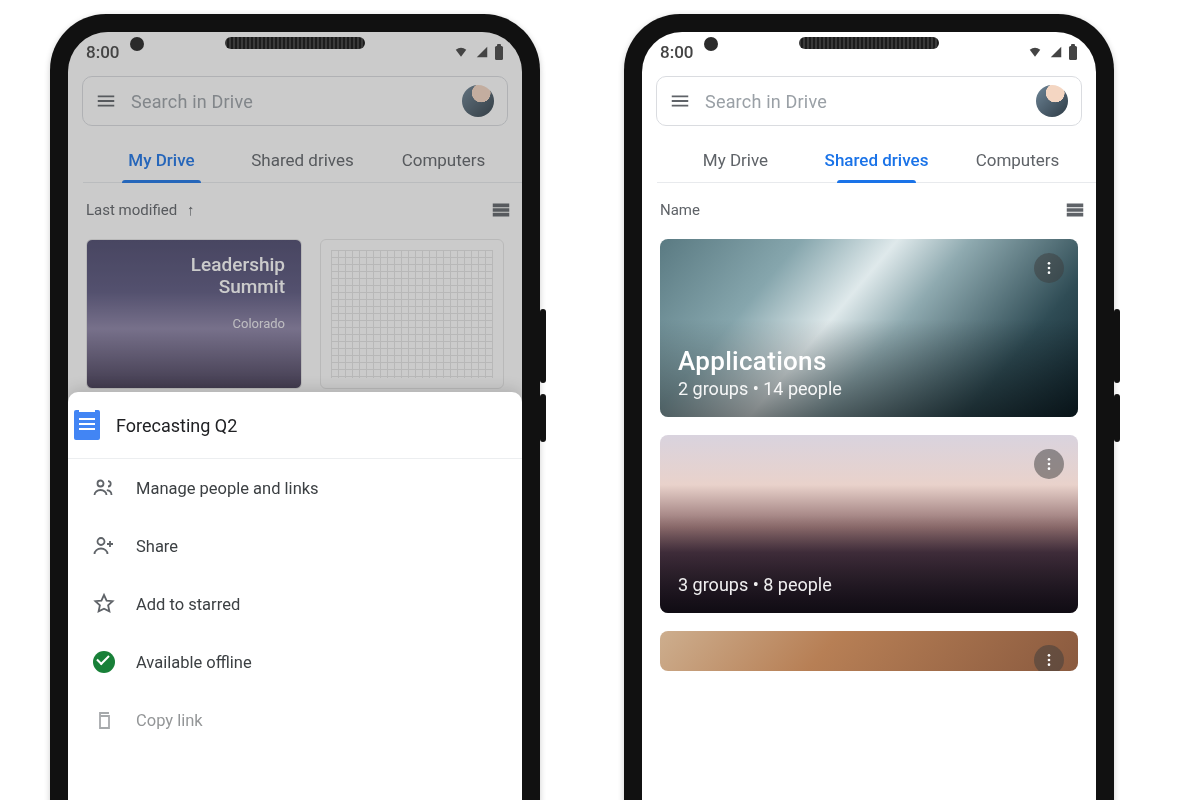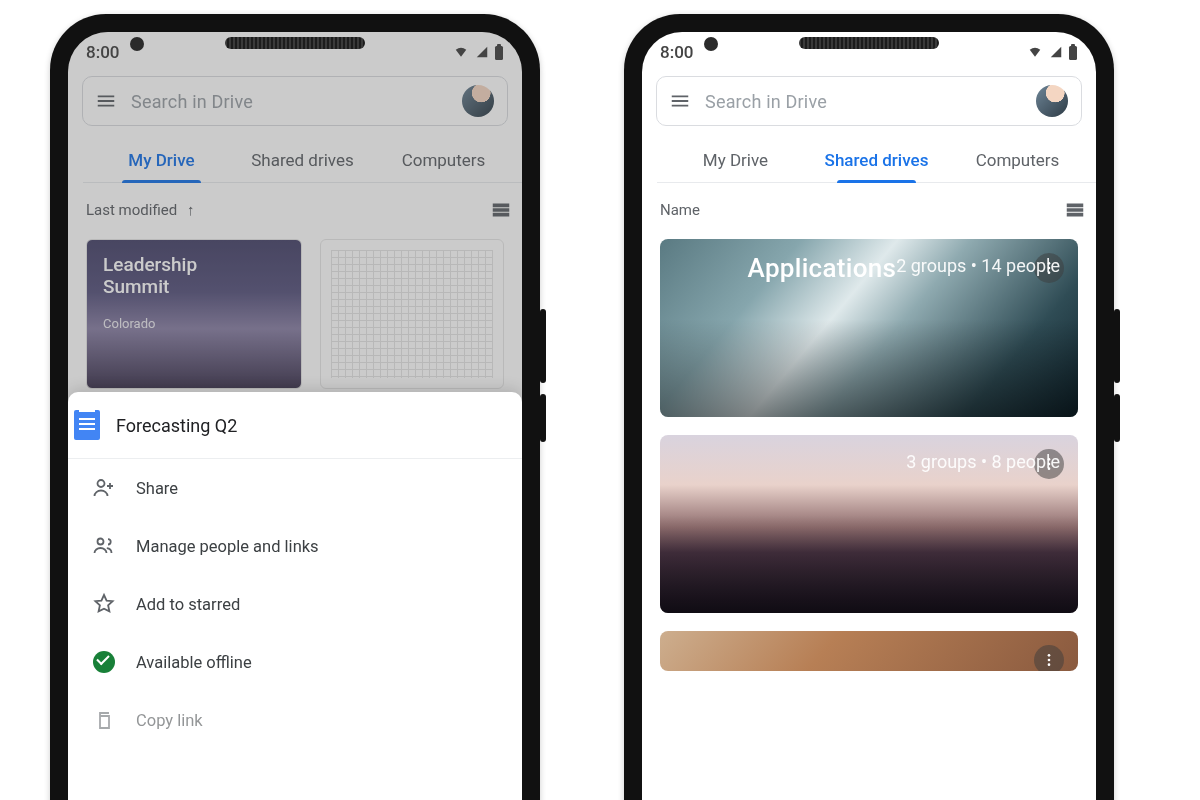--- a/index.html
+++ b/index.html
@@ -158,20 +158,21 @@
     border-radius: 6px;
     position: relative;
     overflow: hidden;
     background: #fafafa;
     border: 1px solid #e6e6e6;
   }
   .file-card.slides {
     background: linear-gradient(#4a476d, #5a567f 35%, #8b82a6 60%, #413853 100%);
     color: #fff;
     padding: 14px 16px;
+    text-align: right;
   }
   .file-card.slides .t1 { font-size: 19px; font-weight: 500; line-height: 1.15; }
   .file-card.slides .t2 { font-size: 13px; margin-top: 18px; opacity: .85; }
   .file-card.sheet {
     background:
       linear-gradient(#fff,#fff) padding-box,
       #fff;
   }
   .file-card.sheet .sheetlines {
     position: absolute; inset: 10px;
@@ -260,20 +261,21 @@
     flex-direction: column;
     gap: 18px;
   }
   .drive-card {
     position: relative;
     height: 178px;
     border-radius: 8px;
     overflow: hidden;
     color: #fff;
     display: flex;
+    flex-direction: column;
     justify-content: flex-end;
     padding: 14px 18px 18px;
     cursor: pointer;
   }
   .drive-card .bg { position: absolute; inset: 0; }
   .drive-card.water .bg {
     background: linear-gradient(130deg, #5a7a82 0%, #86a6ad 25%, #dfe9eb 42%, #8faab0 55%, #2f4c55 80%, #0f232c 100%);
   }
   .drive-card.mountain .bg {
     background: linear-gradient(180deg, #d9d3de 0%, #e9d2cb 28%, #8f6d6e 52%, #4b3545 66%, #1c1523 100%);
@@ -377,33 +379,33 @@
       <div class="bottom-sheet">
         <div class="sheet-header">
           <span class="doc-icon"></span>
           <span class="title">Forecasting Q2</span>
         </div>
         <div class="sheet-divider"></div>
 
         <div class="sheet-item">
           <span class="icon">
             <svg width="24" height="24" viewBox="0 0 24 24">
-                <path fill="none" stroke="#5f6368" stroke-width="1.8" d="M9 11a3.5 3.5 0 1 0 0-7 3.5 3.5 0 0 0 0 7zM2.5 20c0-3 3-5.5 6.5-5.5S15.5 17 15.5 20M18 7v6m3-3h-6"></path>
+                <path fill="none" stroke="#5f6368" stroke-width="1.8" d="M8.5 10.5a3 3 0 1 0 0-6 3 3 0 0 0 0 6zM2.5 19c0-2.7 2.7-5 6-5s6 2.3 6 5M16 10.5a2.7 2.7 0 1 0 0-5.4M14.8 14.2c2.6.3 4.7 2.1 4.7 4.8"></path>
               </svg>
           </span>
-          <span>Share</span>
+          <span>Manage people and links</span>
         </div>
 
         <div class="sheet-item">
           <span class="icon">
             <svg width="24" height="24" viewBox="0 0 24 24">
-                <path fill="none" stroke="#5f6368" stroke-width="1.8" d="M8.5 10.5a3 3 0 1 0 0-6 3 3 0 0 0 0 6zM2.5 19c0-2.7 2.7-5 6-5s6 2.3 6 5M16 10.5a2.7 2.7 0 1 0 0-5.4M14.8 14.2c2.6.3 4.7 2.1 4.7 4.8"></path>
+                <path fill="none" stroke="#5f6368" stroke-width="1.8" d="M9 11a3.5 3.5 0 1 0 0-7 3.5 3.5 0 0 0 0 7zM2.5 20c0-3 3-5.5 6.5-5.5S15.5 17 15.5 20M18 7v6m3-3h-6"></path>
               </svg>
           </span>
-          <span>Manage people and links</span>
+          <span>Share</span>
         </div>
 
         <div class="sheet-item">
           <span class="icon">
             <svg width="24" height="24" viewBox="0 0 24 24">
                 <path fill="none" stroke="#5f6368" stroke-width="1.8" d="M12 3l2.6 5.6 6 .6-4.5 4.1 1.3 6L12 16.8 6.6 19.3l1.3-6L3.4 9.2l6-.6L12 3z"></path>
               </svg>
           </span>
           <span>Add to starred</span>
         </div>

